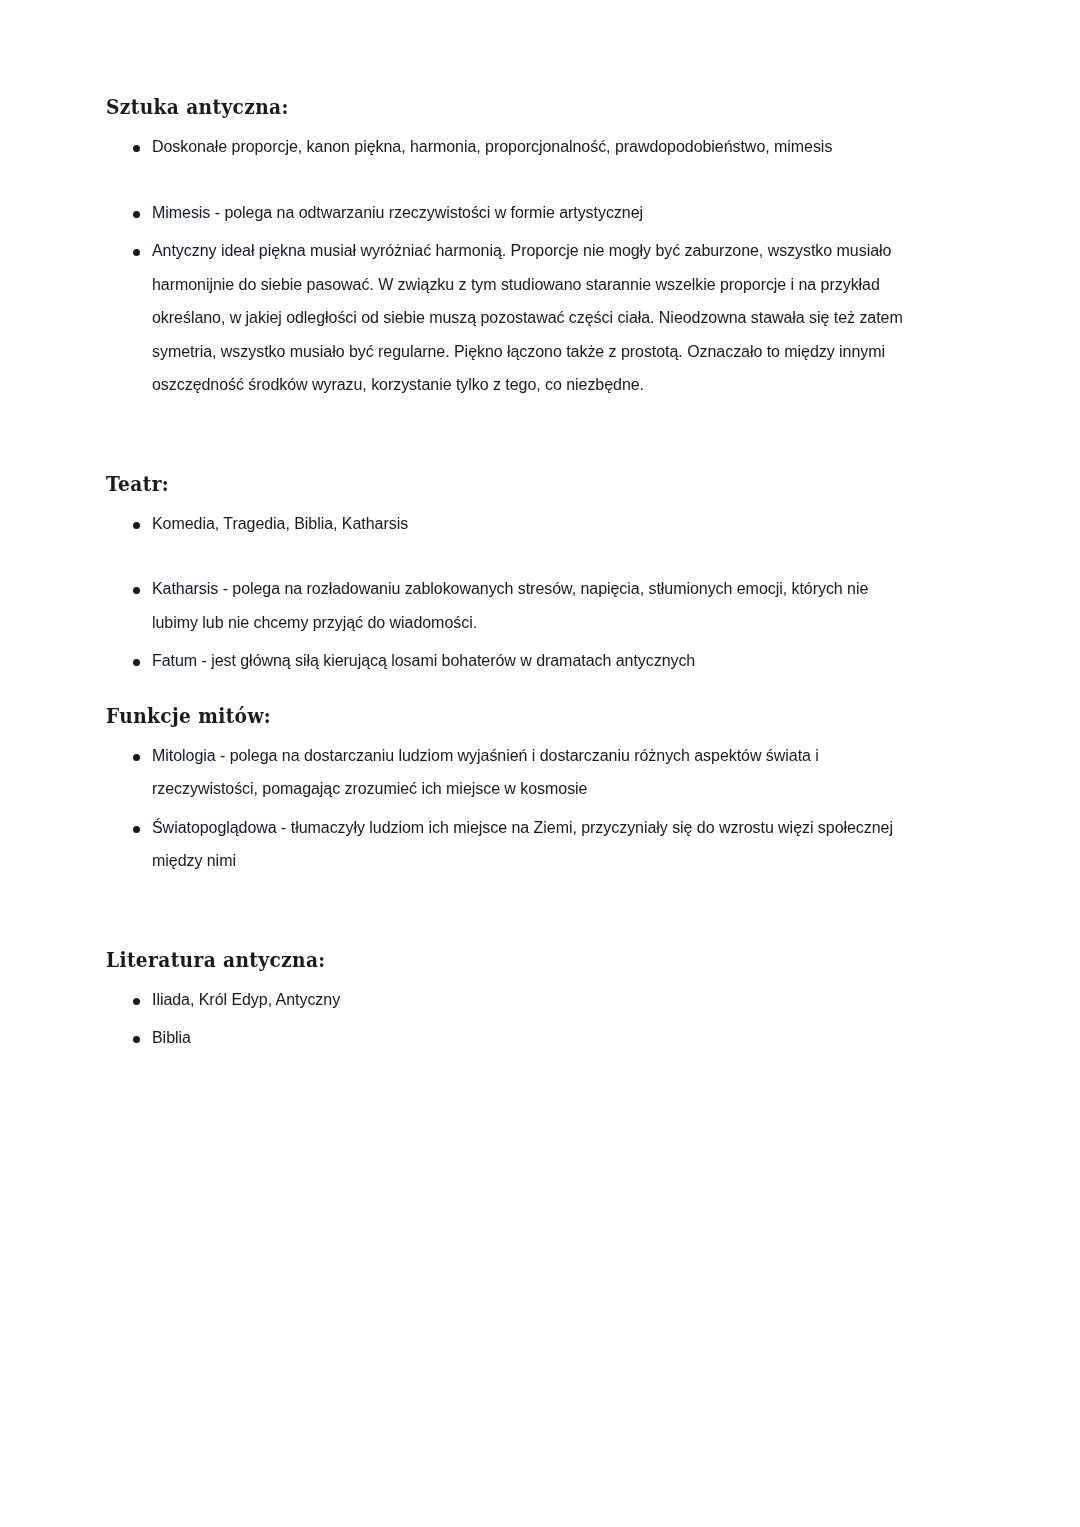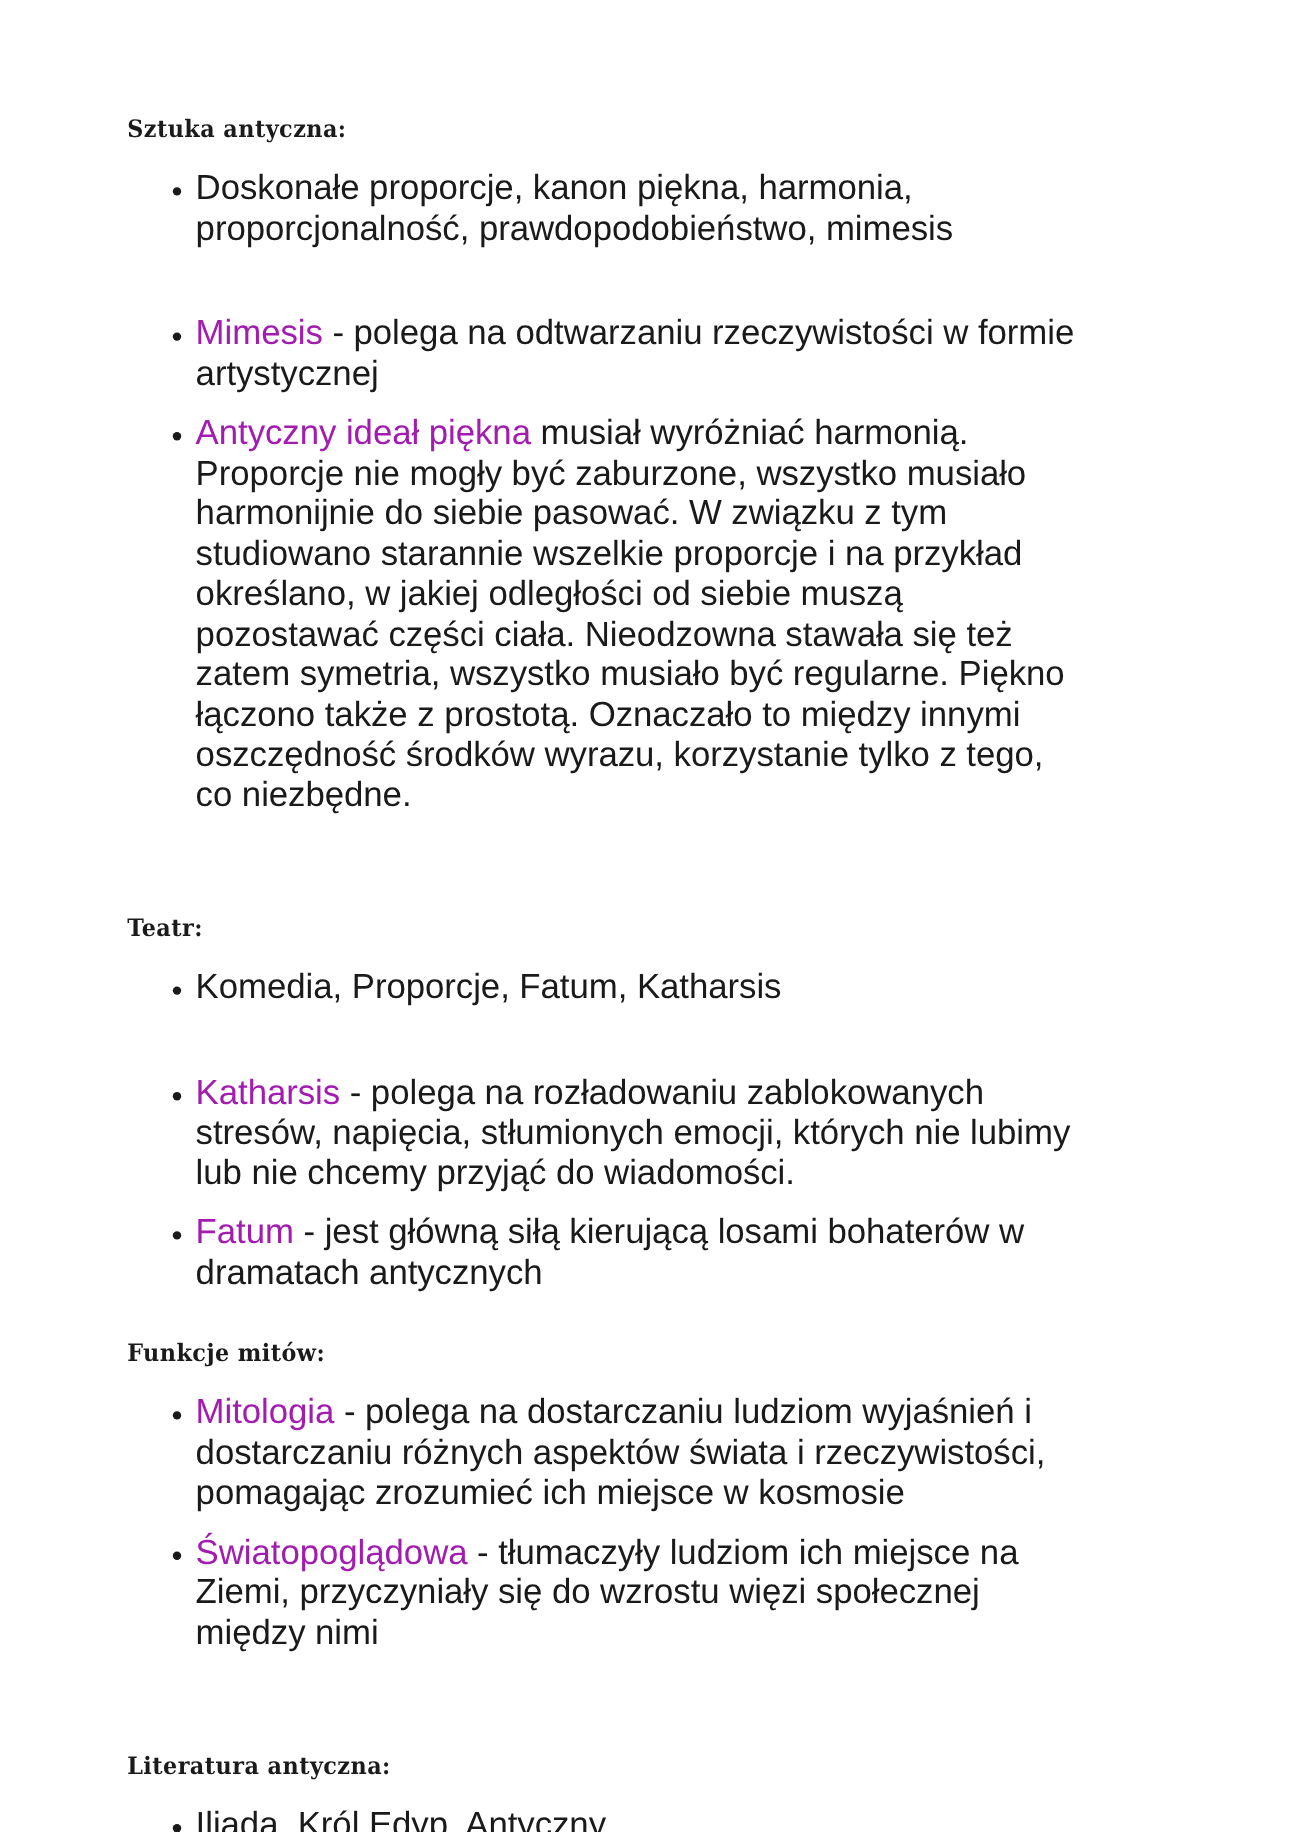--- a/index.html
+++ b/index.html
@@ -45,39 +45,39 @@
 
   
   ul.bullets {
     list-style: none;
     margin: 0;
     padding: 0;
   }
   ul.bullets > li {
     position: relative;
     padding-left: 41px;
-    margin: 16px;
-    font-size: 29px;
+    margin: 5px;
+    font-size: 16px;
     line-height: 33.5px;
     color: #1a1a1a;
     letter-spacing: -0.05px;
   }
   ul.bullets > li::before {
     content: "";
     position: absolute;
     left: 22px;
     top: 15px;
     width: 7px;
     height: 7px;
     border-radius: 50%;
     background: #1a1a1a;
   }
 
   .term {
-    color: #a21caf;
+    color: #0f172a;
   }
   .gap-md  { height: 22px; }
   .gap-xl  { height: 66px; }
   .head-gap { height: 6px; }
   .block { max-width: 880px; }
 </style>
 </head>
 <body>
 
 <div class="page">
@@ -102,21 +102,21 @@
     </li>
   </ul>
 
   <div class="gap-xl"></div>
 
   <h2 class="heading">Teatr:</h2>
   <div class="head-gap"></div>
 
   <ul class="bullets block">
     <li>
-      <span>Komedia, Proporcje, Fatum, Katharsis</span>
+      <span>Komedia, Tragedia, Biblia, Katharsis</span>
     </li>
   </ul>
 
   <div class="gap-md"></div>
 
   <ul class="bullets block">
     <li>
       <span class="term">Katharsis</span><span> - polega na rozładowaniu zablokowanych stresów, napięcia, stłumionych emocji, których nie lubimy lub nie chcemy przyjąć do wiadomości.</span>
     </li>
     <li>

